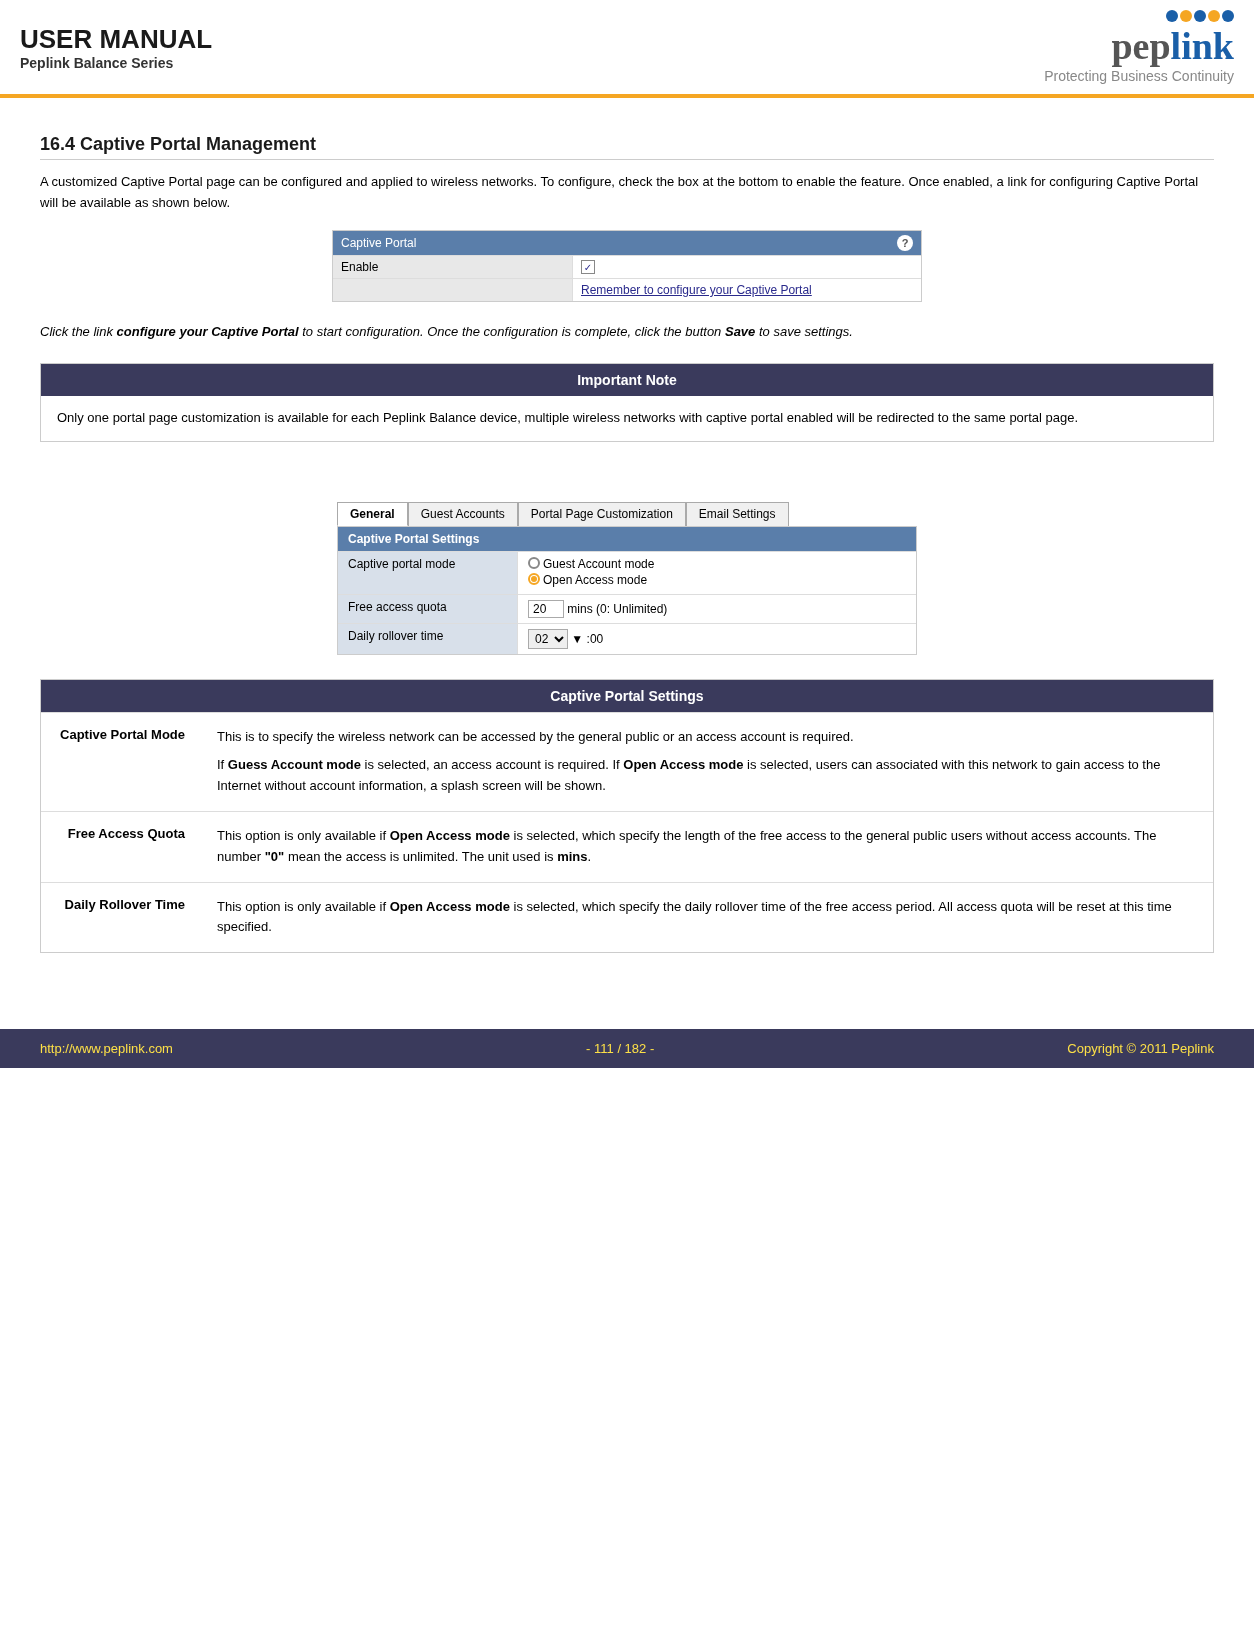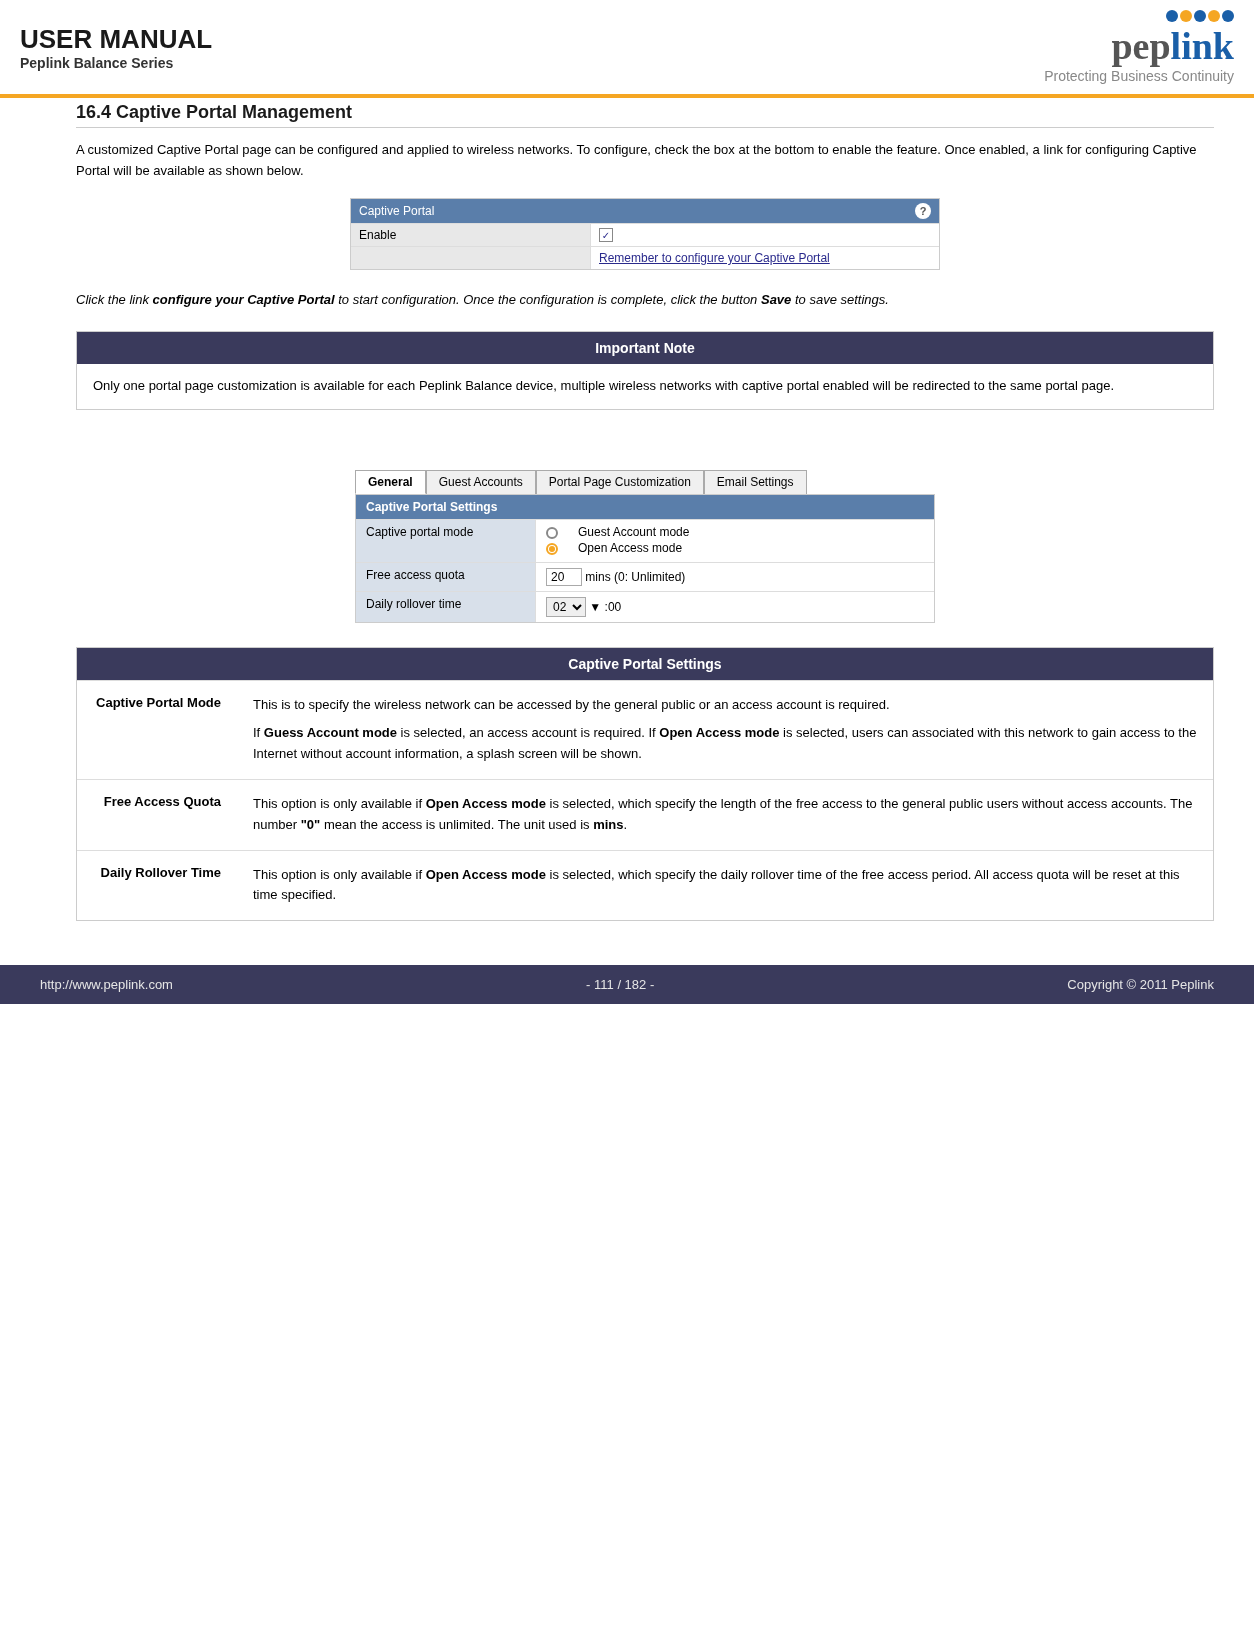--- a/index.html
+++ b/index.html
@@ -52,22 +52,21 @@
     .dot-blue { background: #1a5fa8; }
     .dot-orange { background: #f5a623; }
     .logo-subtitle-text {
       font-size: 14px;
       color: #888;
       text-align: right;
     }
 
     
     .content {
-      padding: 4px 40px;
-      margin-left: 36px;
+      padding: 36px 40px;
     }
 
     
     .section-heading {
       font-size: 18px;
       font-weight: bold;
       color: #1a1a1a;
       margin-bottom: 12px;
       padding-bottom: 4px;
       border-bottom: 1px solid #ccc;
@@ -193,22 +192,22 @@
       width: 180px;
       border-right: 1px solid #ddd;
       font-size: 12px;
     }
     .settings-mini-row-value {
       padding: 5px 10px;
       flex: 1;
     }
     .radio-option {
       display: flex;
-      align-items: flex-end;
-      gap: 20px;
+      align-items: flex-start;
+      gap: 3px;
       font-size: 12px;
       margin-bottom: 2px;
     }
     .radio-circle {
       width: 12px;
       height: 12px;
       border-radius: 50%;
       border: 2px solid #888;
       display: inline-flex;
       align-items: center;
@@ -269,21 +268,21 @@
       flex: 1;
       font-size: 13px;
       line-height: 1.6;
       border-left: none;
     }
     .desc-table-value b { font-weight: bold; }
 
     
     .footer {
       background: #3a3a5c;
-      color: #e5e5e5;
+      color: #fde047;
       display: flex;
       justify-content: space-between;
       align-items: center;
       padding: 12px 40px;
       margin-top: 40px;
       font-size: 13px;
     }
     .footer-url { }
     .footer-page { }
     .footer-copy { }

